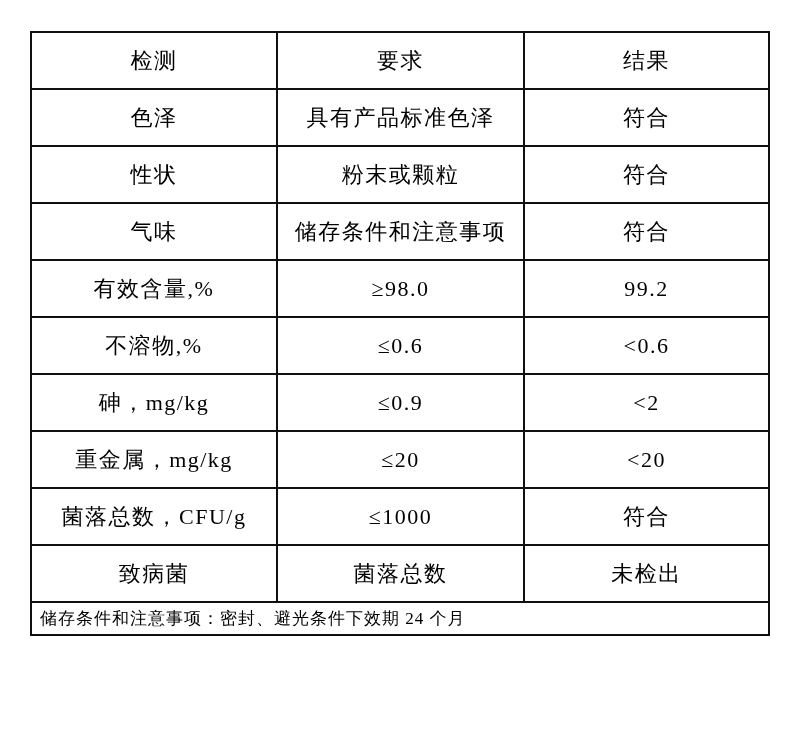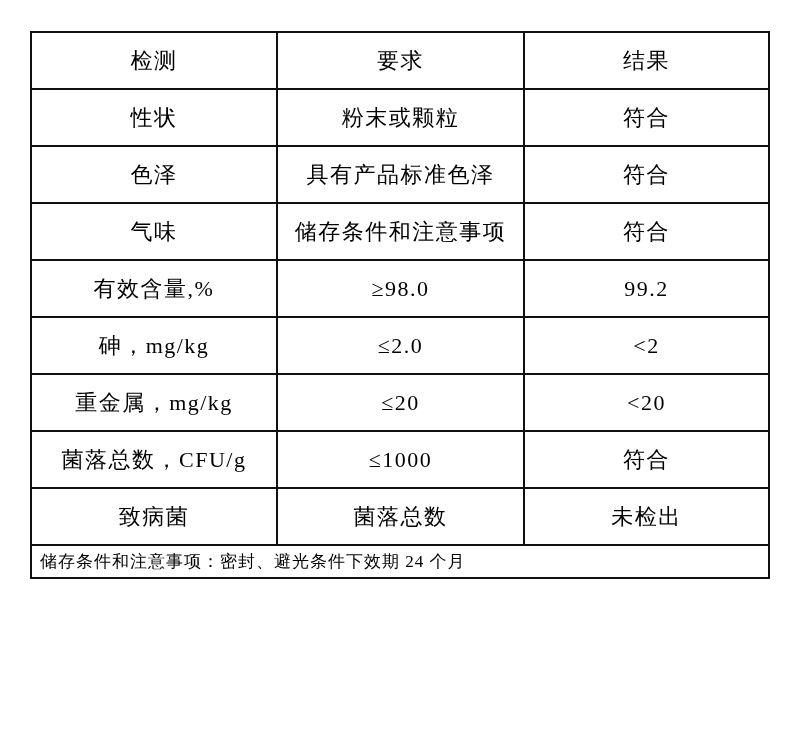--- a/index.html
+++ b/index.html
@@ -62,42 +62,47 @@
     </colgroup>
     <thead>
       <tr>
         <th>检测</th>
         <th>要求</th>
         <th>结果</th>
       </tr>
     </thead>
     <tbody>
       <tr>
-        <td>性状</td>
-        <td>粉末或颗粒</td>
+        <td>色泽</td>
+        <td>具有产品标准色泽</td>
         <td>符合</td>
       </tr>
       <tr>
-        <td>色泽</td>
-        <td>具有产品标准色泽</td>
+        <td>性状</td>
+        <td>粉末或颗粒</td>
         <td>符合</td>
       </tr>
       <tr>
         <td>气味</td>
         <td>储存条件和注意事项</td>
         <td>符合</td>
       </tr>
       <tr>
         <td>有效含量,%</td>
         <td>≥98.0</td>
         <td>99.2</td>
       </tr>
       <tr>
+        <td>不溶物,%</td>
+        <td>≤0.6</td>
+        <td>&lt;0.6</td>
+      </tr>
+      <tr>
         <td>砷，mg/kg</td>
-        <td>≤2.0</td>
+        <td>≤0.9</td>
         <td>&lt;2</td>
       </tr>
       <tr>
         <td>重金属，mg/kg</td>
         <td>≤20</td>
         <td>&lt;20</td>
       </tr>
       <tr>
         <td>菌落总数，CFU/g</td>
         <td>≤1000</td>

